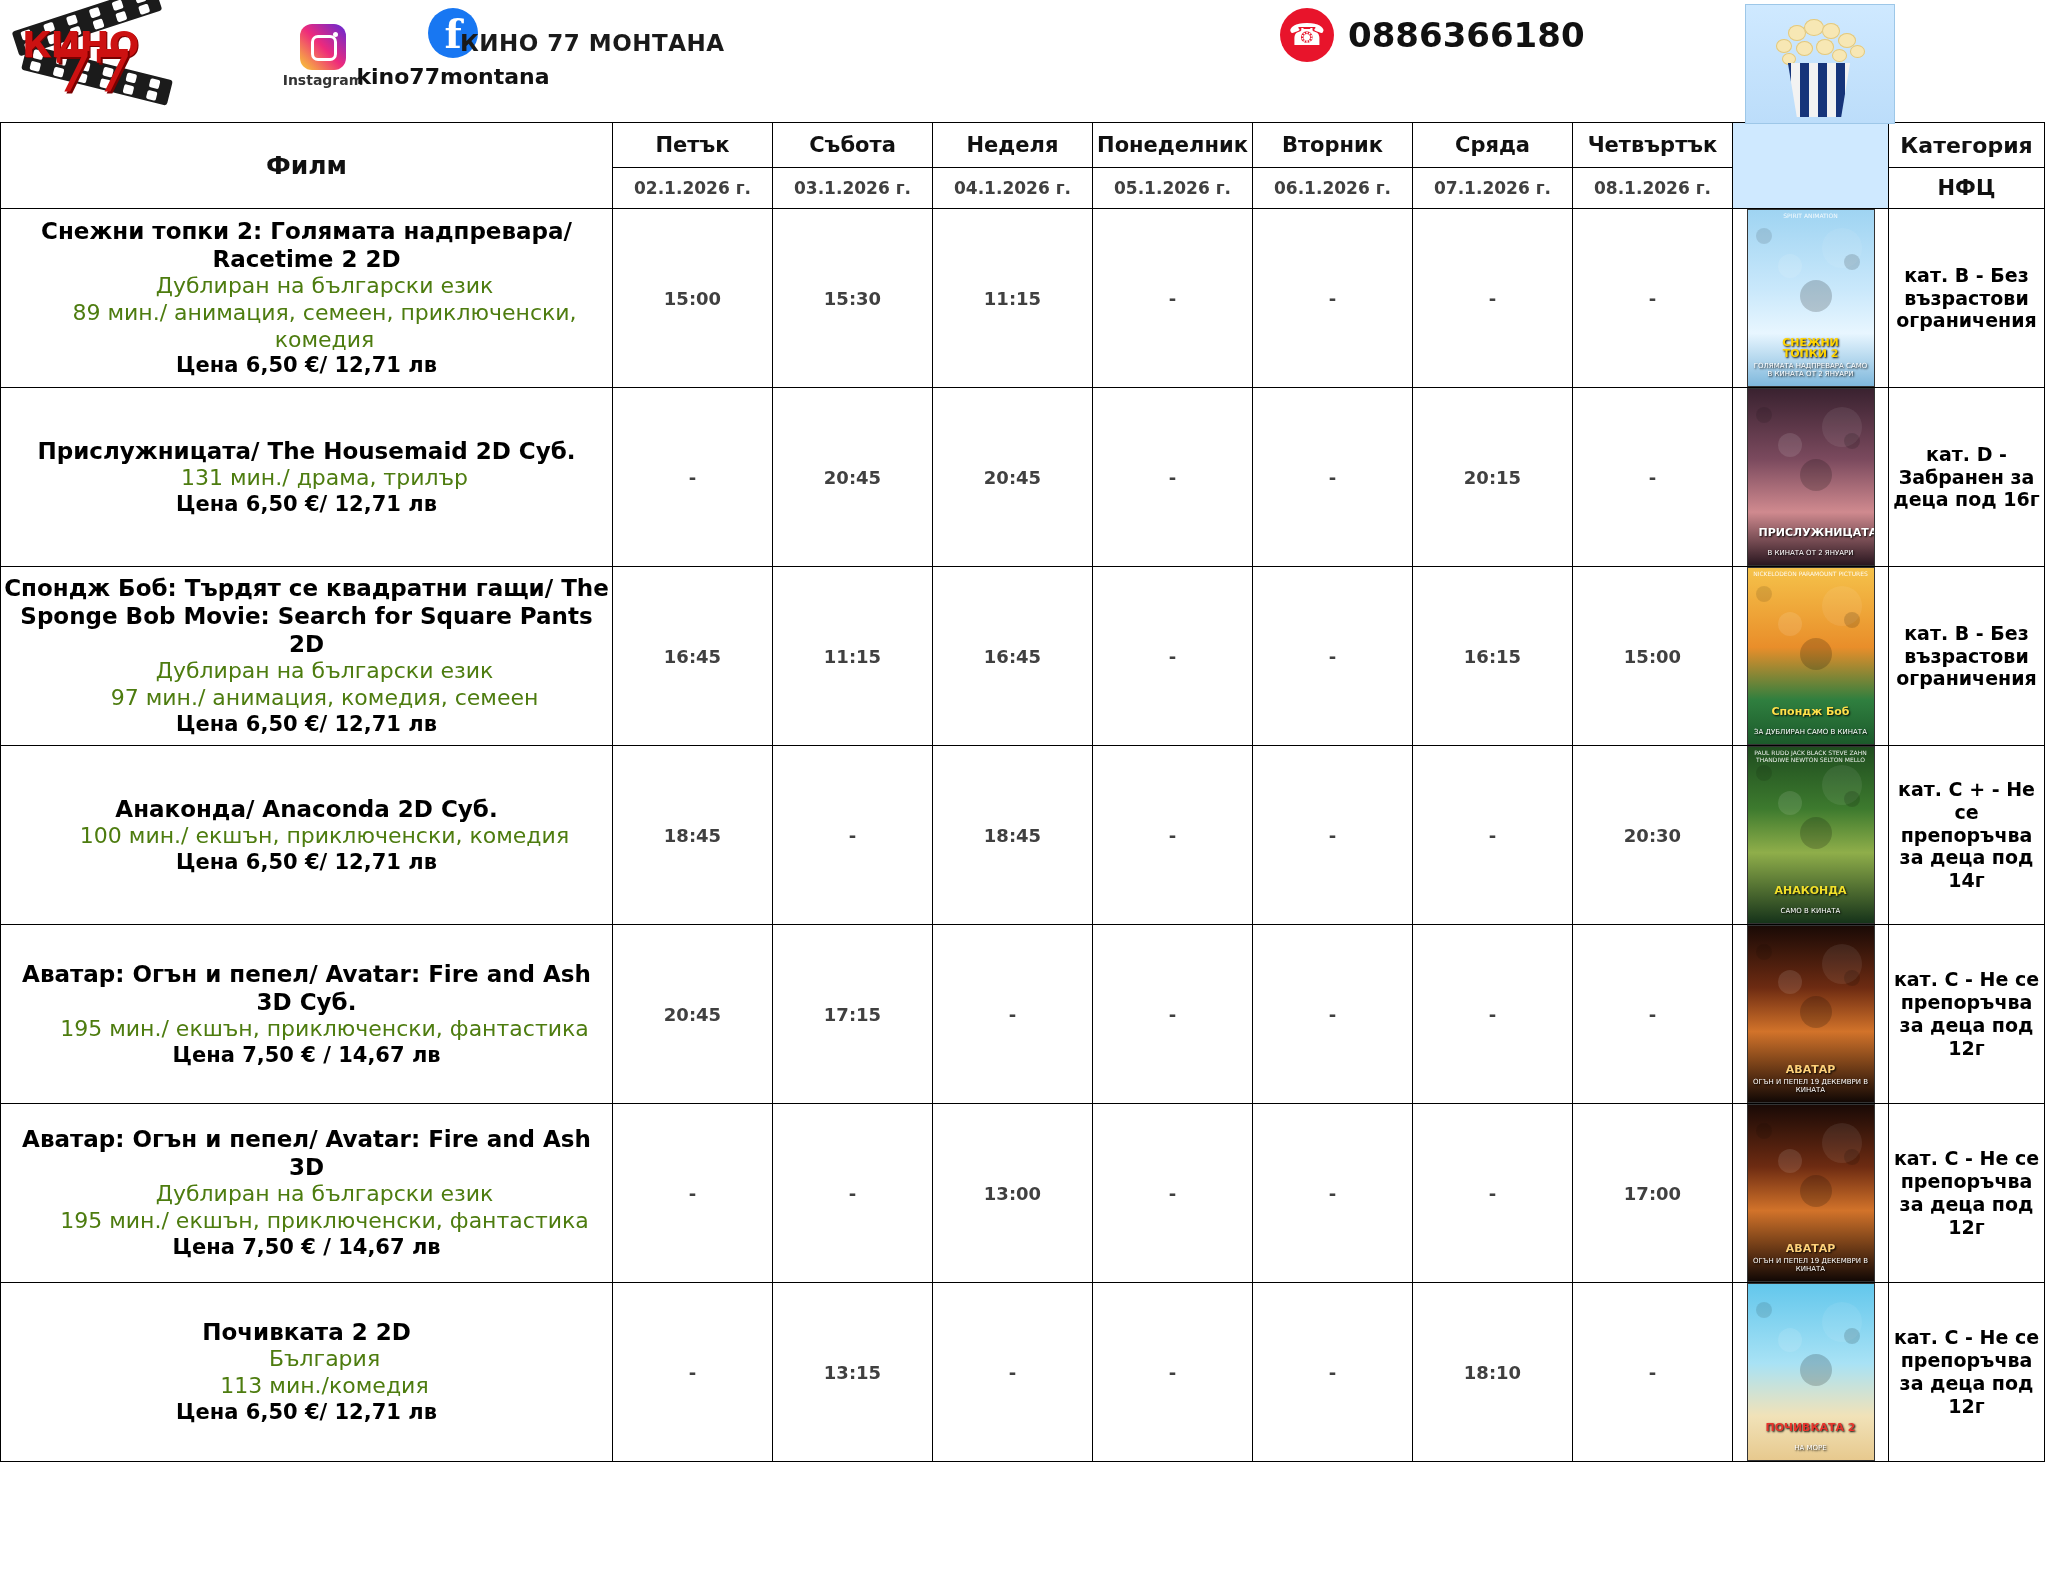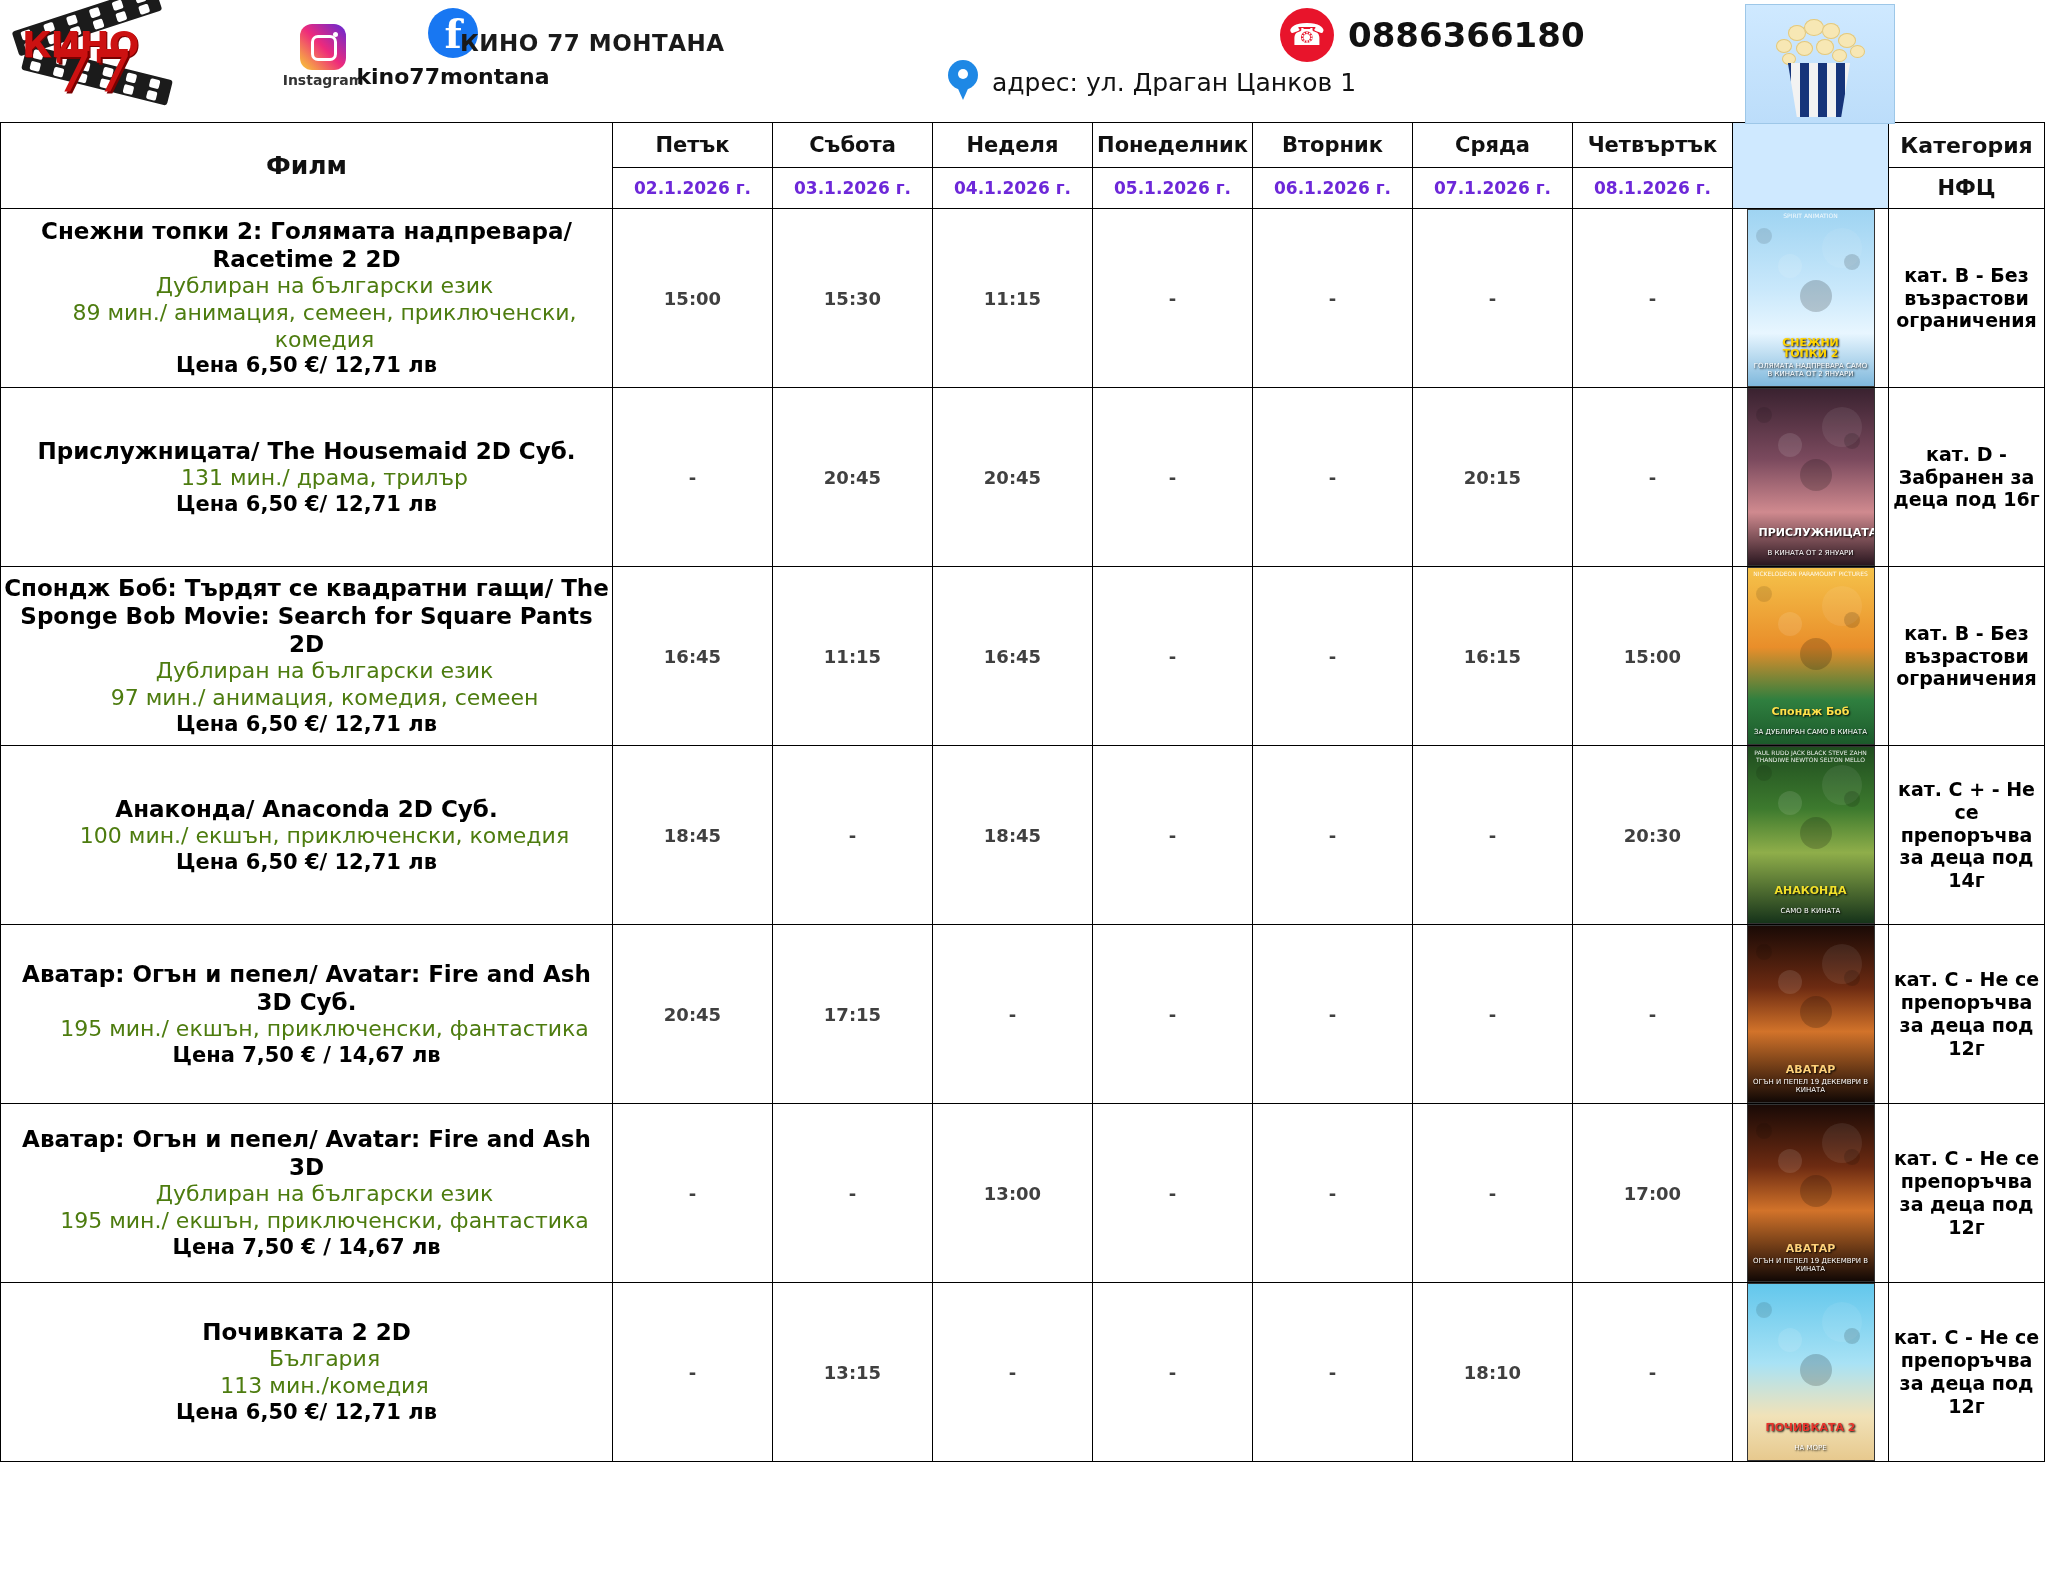--- a/index.html
+++ b/index.html
@@ -249,21 +249,21 @@
     font-weight: bold;
     text-align: center;
     height: 44px;
     color: #111;
   }
   td.date-head {
     font-size: 17px;
     font-weight: bold;
     text-align: center;
     height: 40px;
-    color: #6d28d9;
+    color: #404040;
   }
   th.film-head {
     font-size: 25px;
     font-weight: bold;
     text-align: center;
     color: #111;
   }
   th.cat-head {
     font-size: 22px;
     font-weight: bold;
@@ -428,28 +428,20 @@
       <div class="fb-label">kino77montana</div>
     </div>
 
     <div class="cinema-name">КИНО 77 МОНТАНА</div>
 
     <div class="phone-block">
       <div class="phone-icon">☎</div>
       <div class="phone-number">0886366180</div>
     </div>
 
-    <div class="addr-block">
-      <div class="pin-icon">
-        <div class="pin-head"></div>
-        <div class="pin-tip"></div>
-        <div class="pin-dot"></div>
-      </div>
-      <div class="addr-text">адрес: ул. Драган Цанков 1</div>
-    </div>
 
     <div class="popcorn-head">
       <div class="pop-kernels">
         <div class="kernel" style="left:2px;  top:20px; width:16px; height:14px;"></div>
         <div class="kernel" style="left:14px; top:6px;  width:18px; height:16px;"></div>
         <div class="kernel" style="left:30px; top:0px;  width:20px; height:17px;"></div>
         <div class="kernel" style="left:48px; top:4px;  width:18px; height:16px;"></div>
         <div class="kernel" style="left:64px; top:14px; width:18px; height:15px;"></div>
         <div class="kernel" style="left:76px; top:26px; width:15px; height:13px;"></div>
         <div class="kernel" style="left:22px; top:22px; width:17px; height:15px;"></div>

